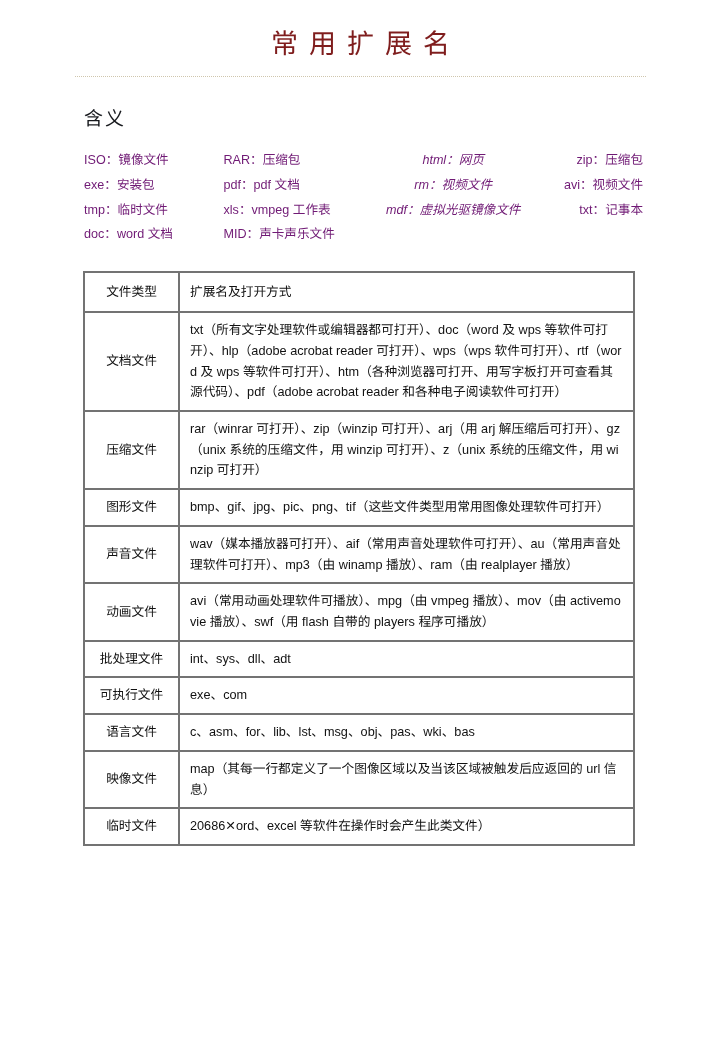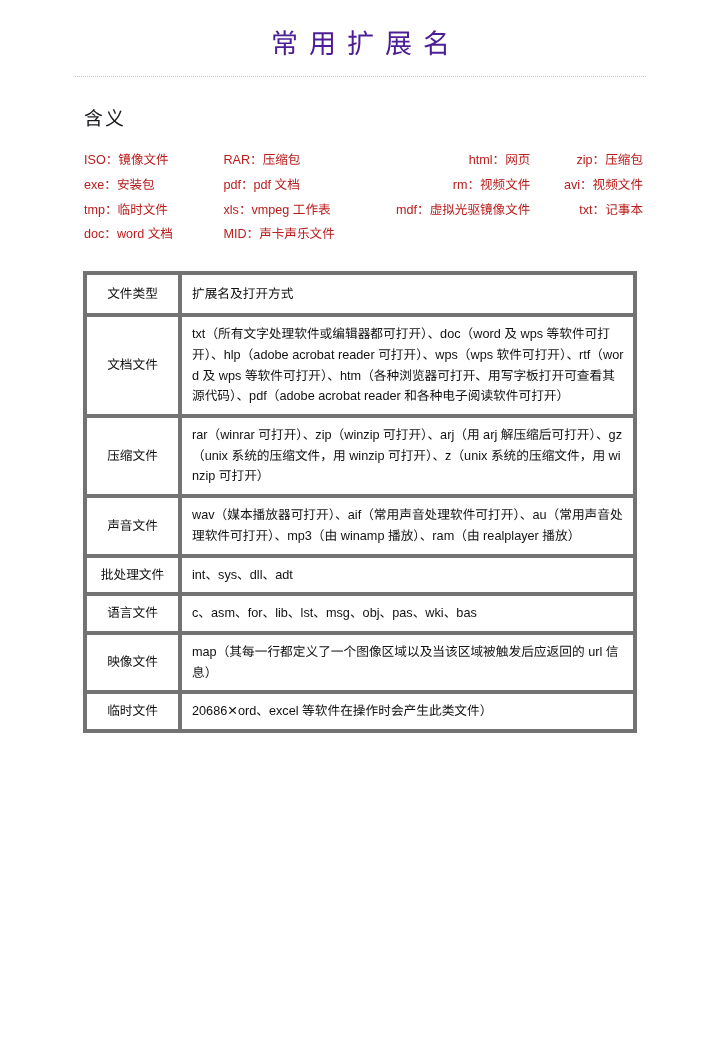--- a/index.html
+++ b/index.html
@@ -27,21 +27,21 @@
   
   .doc-title {
     margin: 0;
     padding-top: 28px;
     text-align: center;
     font-family: "Liberation Serif", "DejaVu Serif", serif;
     font-size: 27px;
     font-weight: 400;
     letter-spacing: 11px;
     text-indent: 11px;
-    color: #4c1d95;
+    color: #7f1d1d;
     line-height: 1.25;
   }
 
   .title-rule {
     margin: 14px 75px 0 75px;
     height: 0;
     border: 0;
     border-top: 1px dotted #cfc6ad;
   }
 
@@ -58,46 +58,46 @@
 
   
   .defs {
     margin: 22px 78px 0 84px;
     display: grid;
     grid-template-columns: 1.32fr 1.45fr 1.55fr 1.05fr;
     row-gap: 7px;
     column-gap: 0px;
     font-size: 12.6px;
     line-height: 1.34;
-    color: #b91c1c;
+    color: #701a75;
     gap: 8px;
   }
   .defs .cell {
     white-space: nowrap;
   }
   .defs .c0 { text-align: left; }
   .defs .c1 { }
-  .defs .c2 { text-align: right; }
+  .defs .c2 { text-align: center; font-style: italic; }
   .defs .c3 { text-align: right; }
   .defs .cell.empty { visibility: hidden; }
 
   
   .ext-table {
     margin: 28px 0 0 83px;
     width: 550px;
     border-collapse: collapse;
     table-layout: fixed;
     font-size: 12.7px;
     line-height: 1.62;
   }
   .ext-table col.type-col { width: 95px; }
   .ext-table col.desc-col { width: 455px; }
 
   .ext-table td, .ext-table th {
-    border: 4px solid #737373;
+    border: 2px solid #737373;
     padding: 7px 9px 7px 10px;
     vertical-align: middle;
     font-weight: 400;
     color: #111111;
   }
 
   .ext-table th {
     text-align: left;
   }
   .ext-table th.type-head {
@@ -167,28 +167,40 @@
     <tbody>
       <tr>
         <td class="type-cell">文档文件</td>
         <td class="desc-cell">txt（所有文字处理软件或编辑器都可打开）、doc（word 及 wps 等软件可打开）、hlp（adobe acrobat reader 可打开）、wps（wps 软件可打开）、rtf（word 及 wps 等软件可打开）、htm（各种浏览器可打开、用写字板打开可查看其源代码）、pdf（adobe acrobat reader 和各种电子阅读软件可打开）</td>
       </tr>
       <tr>
         <td class="type-cell">压缩文件</td>
         <td class="desc-cell">rar（winrar 可打开）、zip（winzip 可打开）、arj（用 arj 解压缩后可打开）、gz（unix 系统的压缩文件，用 winzip 可打开）、z（unix 系统的压缩文件，用 winzip 可打开）</td>
       </tr>
       <tr>
+        <td class="type-cell">图形文件</td>
+        <td class="desc-cell">bmp、gif、jpg、pic、png、tif（这些文件类型用常用图像处理软件可打开）</td>
+      </tr>
+      <tr>
         <td class="type-cell">声音文件</td>
         <td class="desc-cell">wav（媒本播放器可打开）、aif（常用声音处理软件可打开）、au（常用声音处理软件可打开）、mp3（由 winamp 播放）、ram（由 realplayer 播放）</td>
       </tr>
       <tr>
+        <td class="type-cell">动画文件</td>
+        <td class="desc-cell">avi（常用动画处理软件可播放）、mpg（由 vmpeg 播放）、mov（由 activemovie 播放）、swf（用 flash 自带的 players 程序可播放）</td>
+      </tr>
+      <tr>
         <td class="type-cell">批处理文件</td>
         <td class="desc-cell">int、sys、dll、adt</td>
       </tr>
       <tr>
+        <td class="type-cell">可执行文件</td>
+        <td class="desc-cell">exe、com</td>
+      </tr>
+      <tr>
         <td class="type-cell">语言文件</td>
         <td class="desc-cell">c、asm、for、lib、lst、msg、obj、pas、wki、bas</td>
       </tr>
       <tr>
         <td class="type-cell">映像文件</td>
         <td class="desc-cell">map（其每一行都定义了一个图像区域以及当该区域被触发后应返回的 url 信息）</td>
       </tr>
       <tr>
         <td class="type-cell">临时文件</td>
         <td class="desc-cell">20686✕ord、excel 等软件在操作时会产生此类文件）</td>

